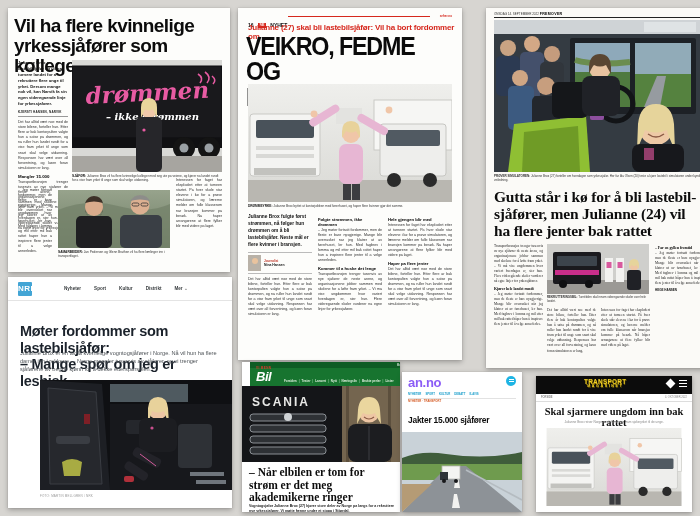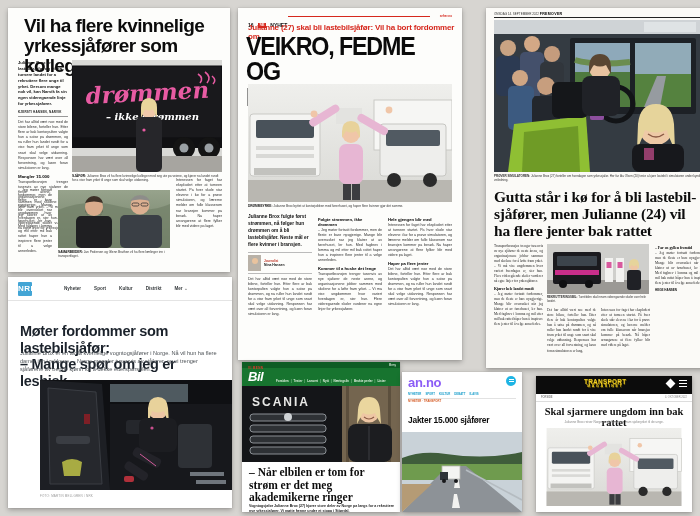--- a/index.html
+++ b/index.html
@@ -7,21 +7,21 @@
   #canvas { position:relative; width:700px; height:516px; background:#d7d5d1; overflow:hidden; }
   .card { position:absolute; background:#fdfdfb; box-shadow:0 2px 5px rgba(0,0,0,.28), 0 0 1px rgba(0,0,0,.2); overflow:hidden; }
   .greek { font-size:3.6px; line-height:1.42; color:#2c2c2c; text-align:justify; }
   .greek-serif { font-family:"Liberation Serif",serif; font-size:3.5px; line-height:1.45; color:#222; text-align:justify; }
   .cap { font-size:3.2px; line-height:1.35; color:#333; }
   .cap b, .capb { font-weight:bold; color:#111; }
   svg text { user-select:none; }
 
   
   .cardA { left:8px; top:8px; width:222px; height:264px; }
-  .cardA h1 { position:absolute; left:16px; top:8px; width:206px; font-size:19px; line-height:20px; font-weight:bold; letter-spacing:-.6px; color:#0c0c0c; }
+  .cardA h1 { position:absolute; left:6px; top:8px; width:206px; font-size:19px; line-height:20px; font-weight:bold; letter-spacing:-.6px; color:#0c0c0c; }
   .cardA .colL { position:absolute; left:10px; top:52px; width:50px; height:204px; overflow:hidden; }
   .leadA { font-size:4.2px; line-height:1.4; font-weight:bold; color:#111; margin-bottom:3px; }
   .bylineA { font-size:3px; font-weight:bold; letter-spacing:.2px; color:#222; border-bottom:.5px solid #999; padding-bottom:2px; margin-bottom:3px; }
   .subA { font-size:4.4px; font-weight:bold; color:#000; margin:3px 0 1px; }
   .cardA .photoA { position:absolute; left:64px; top:52px; width:150px; height:112px; }
   .cardA .captionA { position:absolute; left:64px; top:166px; width:150px; }
   .cardA .col2 { position:absolute; left:10px; top:180px; width:34px; height:76px; overflow:hidden; }
   .cardA .photoB { position:absolute; left:50px; top:182px; width:112px; height:58px; }
   .cardA .captionB { position:absolute; left:50px; top:242px; width:112px; }
   .cardA .col3 { position:absolute; left:168px; top:170px; width:46px; height:88px; overflow:hidden; }
@@ -69,21 +69,21 @@
   .cardD h1 { position:absolute; left:8px; top:180px; width:214px; font-family:"Liberation Serif",serif; font-size:15.5px; line-height:17px; font-weight:bold; color:#0d0d0d; letter-spacing:-.2px; }
   .bodyD { position:absolute; left:8px; top:236px; width:212px; height:116px; }
   .bodyD .bcol { position:absolute; overflow:hidden; }
   .embedD { position:absolute; left:53px; top:0; width:102px; height:50px; }
   .embedCapD { position:absolute; left:53px; top:52px; width:102px; font-size:2.9px; line-height:1.3; color:#333; }
   .subD { font-family:"Liberation Serif",serif; font-size:3.8px; font-weight:bold; color:#000; margin:2px 0 1px; }
   .bylineD { font-size:3px; font-weight:bold; color:#111; margin-top:2px; }
 
   
   .cardE { left:242px; top:362px; width:158px; height:150px; background:#fff; }
-  .bilHead { position:absolute; left:0; top:0; width:186px; height:24px; background:#17742f; }
+  .bilHead { position:absolute; left:8px; top:0; width:186px; height:24px; background:#17742f; }
   .bilTop { position:absolute; left:0; top:0; width:158px; height:6px; background:#0e5c24; }
   .bilTop .meny { position:absolute; right:4px; top:1px; font-size:3px; color:#eaf4ea; }
   .bilLogo { position:absolute; left:6px; top:5px; line-height:1; }
   .bilLogo .vm { font-size:3px; font-weight:bold; color:#e03a2e; letter-spacing:.4px; }
   .bilLogo .bil { font-size:13px; font-weight:bold; font-style:italic; color:#fff; letter-spacing:-.5px; }
   .bilNav { position:absolute; left:34px; bottom:3px; display:flex; font-size:3px; color:#dff0df; font-weight:bold; }
   .bilNav span + span::before { content:"|"; margin:0 2px; color:#8fc79a; }
   .cardE .photoG { position:absolute; left:0; top:24px; width:158px; height:76px; }
   .cardE h2 { position:absolute; left:7px; top:104px; width:146px; font-family:"Liberation Serif",serif; font-size:11.5px; line-height:12.5px; font-weight:bold; color:#0d0d0d; }
   .leadE { position:absolute; left:7px; top:142px; width:146px; font-size:3.6px; line-height:1.35; font-weight:bold; color:#222; }

